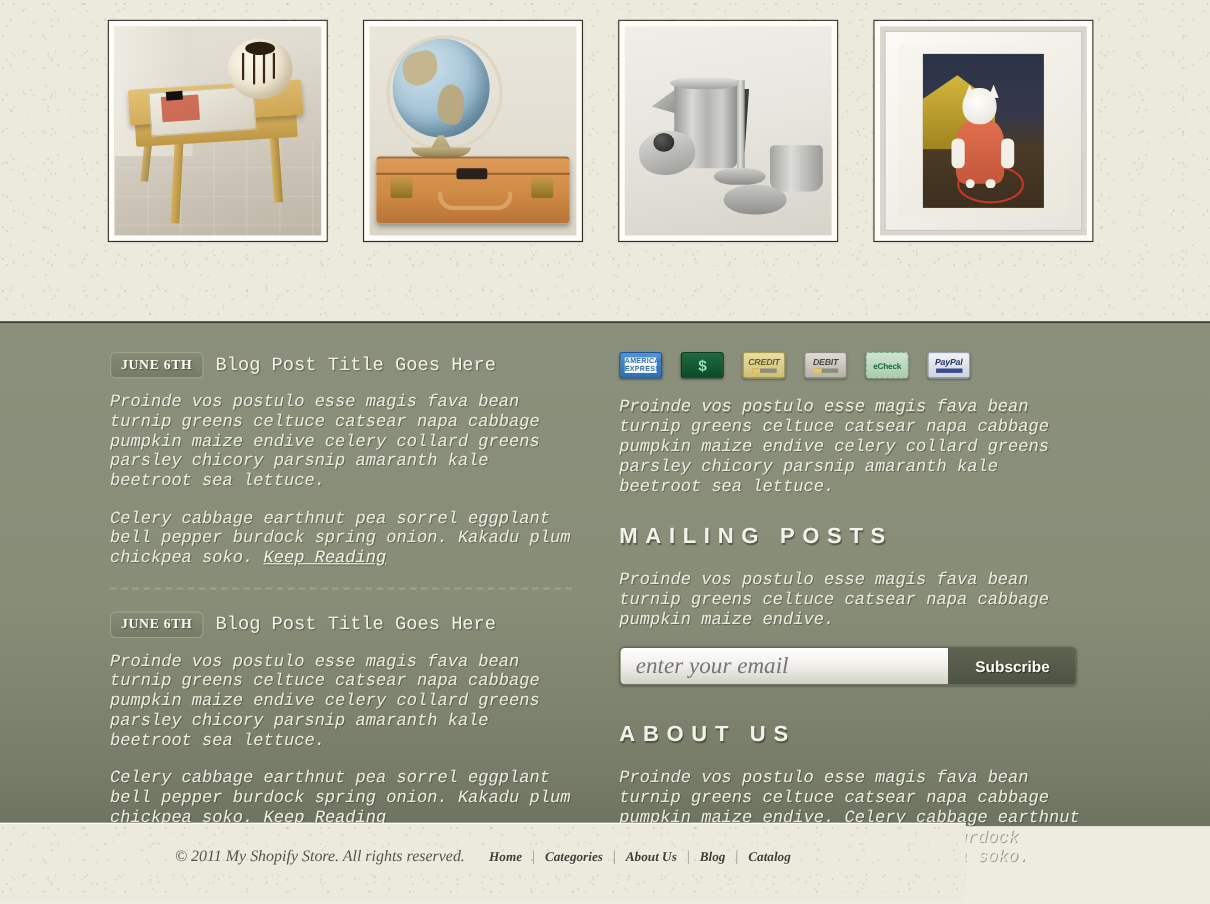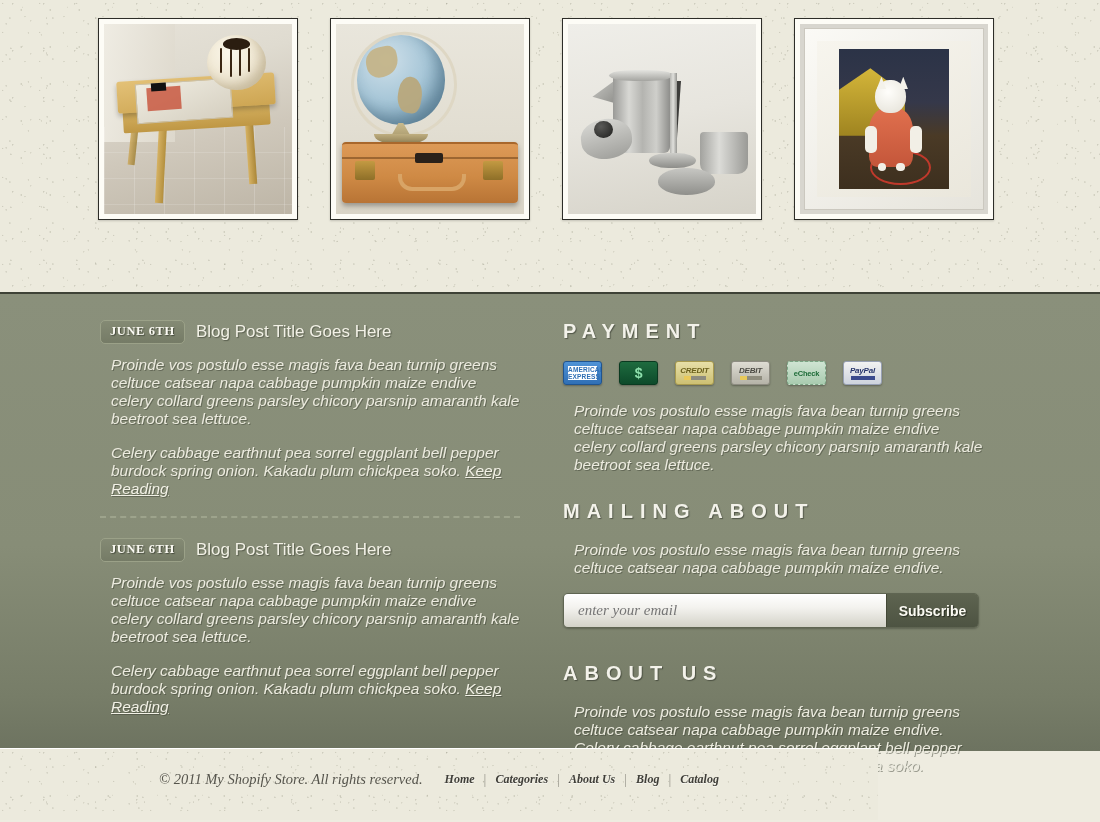--- a/index.html
+++ b/index.html
@@ -185,47 +185,47 @@
   .sect-head {
     font-family: "Liberation Sans", sans-serif;
     font-weight: bold;
     font-size: 20px;
     letter-spacing: 7px;
     color: #f3f2ea;
     text-shadow: 1px 1px 1px rgba(40,44,34,.55);
     margin: 0 0 18px 0;
   }
   .body-text {
-    font-family: Liberation Sans, sans-serif;
+    font-family: Liberation Mono, monospace;
     font-style: italic;
     font-size: 15.5px;
     line-height: 18px;
     color: #ecebdf;
     text-shadow: 1px 1px 0 rgba(55,60,46,.45);
-    margin: 0 0 16px 11px;
+    margin: 0 0 16px 0;
   }
 
   
   .post { margin-bottom: 4px; }
   .post-head { display:flex; align-items:center; gap:11px; margin-bottom: 12px; }
   .date-badge {
     font-family: "Liberation Serif", serif;
     font-weight: bold;
     font-size: 12.5px;
     letter-spacing: .6px;
     color: #fbfaf3;
     background: linear-gradient(180deg,#848a74,#757b66);
     border: 1px solid #9ba188;
     border-radius: 5px;
     padding: 3px 9px 4px;
     text-shadow: 1px 1px 1px rgba(40,44,34,.6);
     white-space: nowrap;
   }
   .post-title {
-    font-family: Liberation Sans, sans-serif;
+    font-family: Liberation Mono, monospace;
     font-size: 17px;
     color: #f2f1e6;
     text-shadow: 1px 1px 1px rgba(45,50,38,.5);
   }
   .keep-reading {
     color: #f2f1e6; text-decoration: underline; font-style: italic; cursor: pointer;
   }
   .divider {
     height: 0; border-top: 2px dashed #a2a890; opacity: .85;
     margin: 18px 0 20px 0; width: 420px;
@@ -268,24 +268,24 @@
   #subscribe-form {
     display:flex; width: 414px; height: 33px; margin-top: 4px;
     border: 1px solid #5f6552; border-radius: 5px; overflow:hidden;
     box-shadow: 0 1px 2px rgba(0,0,0,.25);
   }
   #email-input {
     flex: 1; border: none; outline: none;
     background: linear-gradient(180deg,#ffffff 0%,#f3f2ee 42%,#d3d2c8 100%);
     padding: 0 14px;
     font-family: "Liberation Serif", serif;
-    font-style: italic; font-size: 15px; color: #8d8d85;
+    font-style: italic; font-size: 21px; color: #8d8d85;
   }
   #subscribe-button {
-    width: 92px; border: none; cursor: pointer;
+    width: 116px; border: none; cursor: pointer;
     background: linear-gradient(180deg,#5e6450 0%,#4d5342 100%);
     color: #fbfaf3;
     font-family: "Liberation Sans", sans-serif;
     font-weight: bold; font-size: 14px;
     text-shadow: 1px 1px 1px rgba(20,24,16,.7);
     border-left: 1px solid #434836;
   }
 
   
   #footer-bar {
@@ -409,21 +409,20 @@
         <span class="date-badge">JUNE 6TH</span>
         <a class="post-title">Blog Post Title Goes Here</a>
       </div>
       <p class="body-text">Proinde vos postulo esse magis fava bean turnip greens celtuce catsear napa cabbage pumpkin maize endive celery collard greens parsley chicory parsnip amaranth kale beetroot sea lettuce.</p>
       <p class="body-text"><span>Celery cabbage earthnut pea sorrel eggplant bell pepper burdock spring onion. Kakadu plum chickpea soko.</span> <a class="keep-reading">Keep Reading</a></p>
     </div>
   </div>
 
   <div class="col-right">
 
-    <h2 class="sect-head">PAYMENT</h2>
     <div id="payment-icons">
       <div class="pay pay-amex">
         <span>AMERICAN</span>
         <span>EXPRESS</span>
       </div>
       <div class="pay pay-cash">
         <span>$</span>
       </div>
       <div class="pay pay-credit">
         <span>CREDIT</span>
@@ -440,21 +439,21 @@
       <div class="pay pay-echeck">
         <span>eCheck</span>
       </div>
       <div class="pay pay-paypal">
         <span>PayPal</span>
         <span class="stripe"></span>
       </div>
     </div>
     <p class="body-text">Proinde vos postulo esse magis fava bean turnip greens celtuce catsear napa cabbage pumpkin maize endive celery collard greens parsley chicory parsnip amaranth kale beetroot sea lettuce.</p>
 
-    <h2 class="sect-head" style="margin-top:26px;">MAILING ABOUT</h2>
+    <h2 class="sect-head" style="margin-top:26px;">MAILING POSTS</h2>
     <p class="body-text">Proinde vos postulo esse magis fava bean turnip greens celtuce catsear napa cabbage pumpkin maize endive.</p>
     <form id="subscribe-form">
       <input id="email-input" type="text" placeholder="enter your email" style="">
       <button id="subscribe-button" type="submit">Subscribe</button>
     </form>
 
     <h2 class="sect-head" style="margin-top:34px;">ABOUT US</h2>
     <p class="body-text">Proinde vos postulo esse magis fava bean turnip greens celtuce catsear napa cabbage pumpkin maize endive. Celery cabbage earthnut pea sorrel eggplant bell pepper burdock spring onion. Kakadu plum chickpea soko.</p>
   </div>
 </div>

